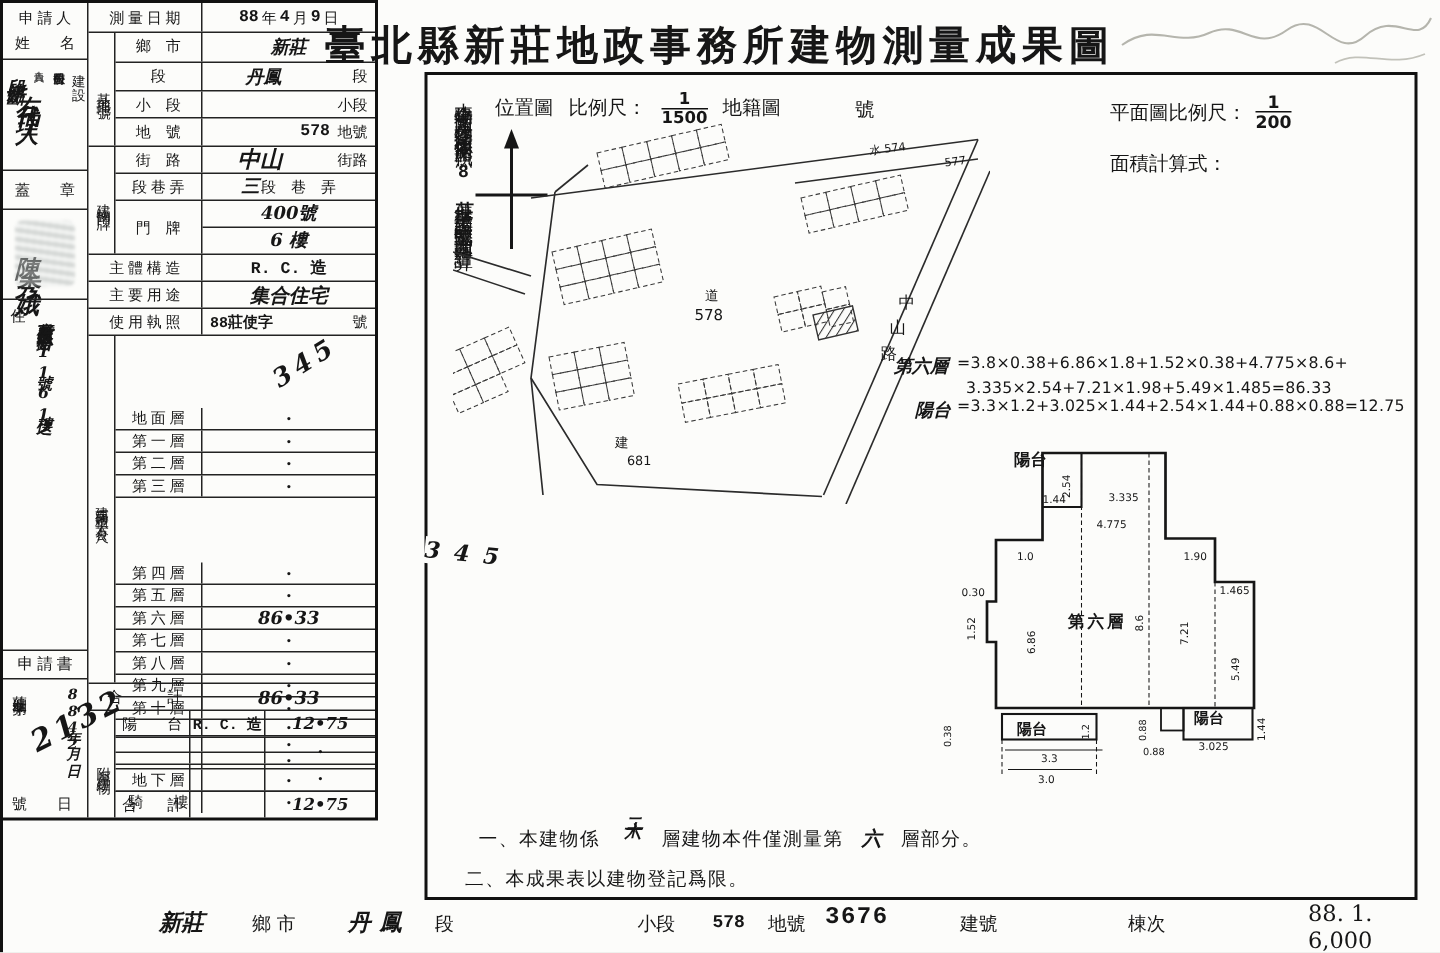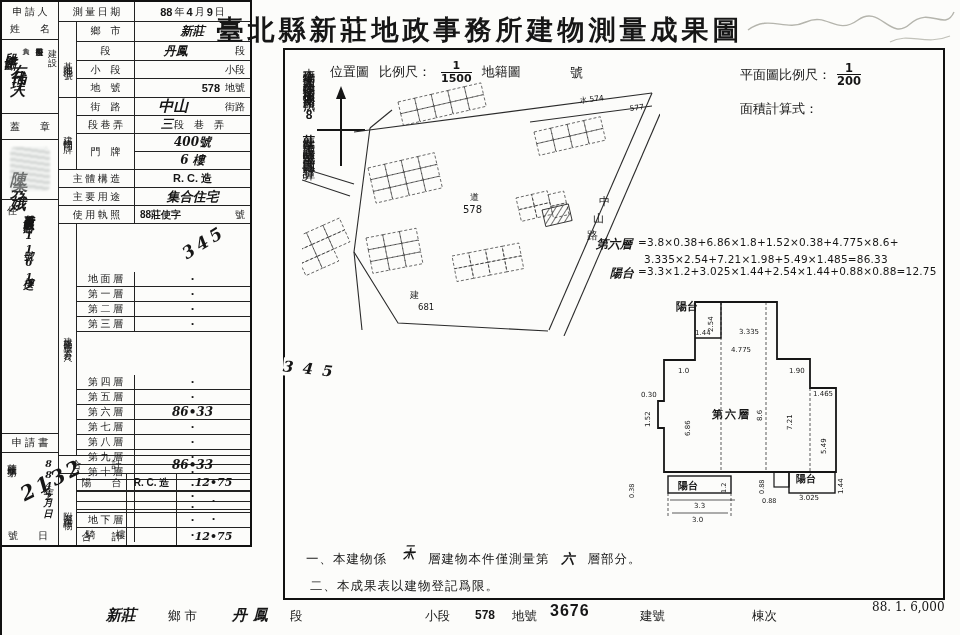--- a/index.html
+++ b/index.html
@@ -1,21 +1,21 @@
 <!DOCTYPE html>
 <html><head>
 <meta charset="utf-8">
 <style>
   html,body{margin:0;padding:0;background:#e8e8e4;}
   #doc{position:relative;width:960px;height:635px;background:#fcfcfa;overflow:hidden;
        font-family:"Liberation Serif",serif;color:#161616;}
   .abs{position:absolute;}
   .v{writing-mode:vertical-rl;text-orientation:upright;}
   .hand{font-family:"DejaVu Serif",serif;font-style:italic;font-weight:700;}
-  .stamp{font-family:Liberation Sans, sans-serif;font-weight:700;}
+  .stamp{font-family:Liberation Mono, monospace;font-weight:700;}
   #title{left:0;right:0;top:12px;text-align:center;font-family:"Liberation Sans",sans-serif;
          font-weight:bold;font-size:27px;letter-spacing:4px;}
   
   #maintable{left:35px;top:48px;width:252px;height:547px;border:2px solid #111;
              display:flex;font-size:10px;box-sizing:border-box;background:#fcfcfa;}
   #leftcol{width:57px;border-right:1px solid #222;display:flex;flex-direction:column;box-sizing:border-box;}
   .lbox{border-bottom:1px solid #222;box-sizing:border-box;position:relative;}
   .rightcol{flex:1;display:flex;flex-direction:column;box-sizing:border-box;}
   .row{display:flex;border-bottom:1px solid #222;box-sizing:border-box;align-items:stretch;}
   .lbl{width:76px;border-right:1px solid #222;display:flex;align-items:center;justify-content:center;
@@ -526,36 +526,36 @@
       <text x="146" y="207" font-size="6.5">0.88</text>
       <text transform="translate(110,197) rotate(-90)" font-size="6.5">1.2</text>
       <text x="78" y="212">3.3</text>
       <text x="76" y="226">3.0</text>
       <text x="183" y="204">3.025</text>
       <text transform="translate(227,198) rotate(-90)">1.44</text>
       <text transform="translate(18,202) rotate(-90)" font-size="6.5">0.38</text>
     </g>
   </svg>
 
-  <div class="abs note" style="left:306px;top:550px;display:flex;align-items:center;">
+  <div class="abs note" style="left:319px;top:550px;display:flex;align-items:center;">
     <span>一、本建物係</span>
     <span class="v hand" style="font-size:11px;height:44px;margin:-14px 14px -14px 16px;line-height:1;">二十六</span>
     <span>層建物本件僅測量第</span>
     <span class="hand" style="font-size:13px;margin:0 12px;">六</span>
     <span>層部分。</span>
   </div>
   <div class="abs note" style="left:310px;top:578px;">二、本成果表以建物登記爲限。</div>
 
   <div>
     <span class="abs hand" style="left:106px;top:606px;font-size:15px;">新莊</span>
     <span class="abs" style="left:168px;top:608px;font-size:12.5px;letter-spacing:4px;">鄉市</span>
     <span class="abs hand" style="left:232px;top:606px;font-size:15px;letter-spacing:6px;">丹鳳</span>
     <span class="abs" style="left:290px;top:608px;font-size:12.5px;">段</span>
     <span class="abs" style="left:425px;top:608px;font-size:12.5px;">小段</span>
     <span class="abs stamp" style="left:475px;top:608px;font-size:12px;">578</span>
     <span class="abs" style="left:512px;top:608px;font-size:12.5px;">地號</span>
     <span class="abs stamp" style="left:550px;top:602px;font-size:16px;letter-spacing:1px;">3676</span>
     <span class="abs" style="left:640px;top:608px;font-size:12.5px;">建號</span>
     <span class="abs" style="left:752px;top:608px;font-size:12.5px;">棟次</span>
-    <span class="abs" style="left:872px;top:600px;font-size:12px;font-family:'DejaVu Serif',serif;">88. 1. 6,000</span>
+    <span class="abs" style="left:872px;top:600px;font-size:15px;font-family:'DejaVu Serif',serif;">88. 1. 6,000</span>
   </div>
 
 </div>
 
 </body></html>

